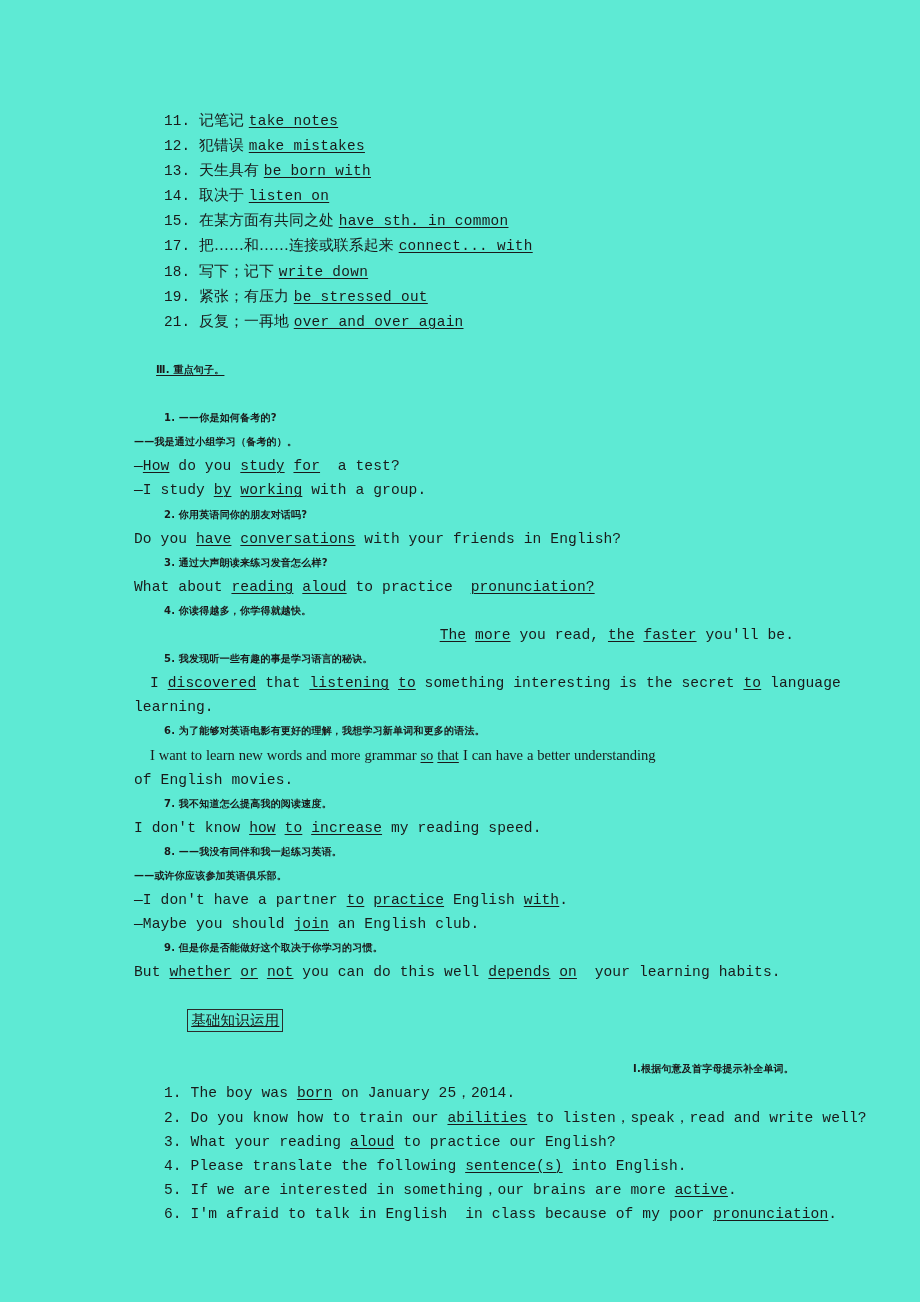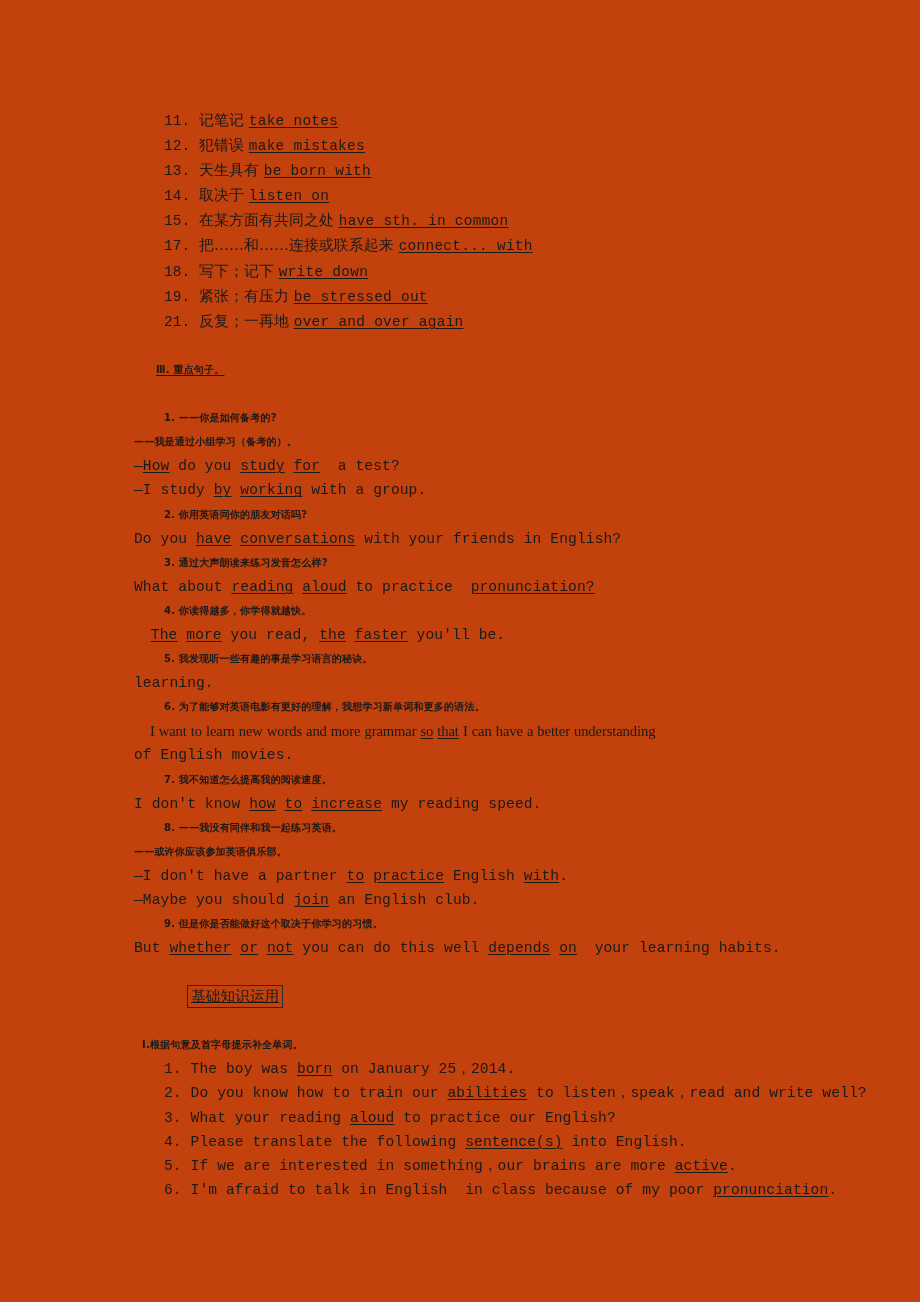--- a/index.html
+++ b/index.html
@@ -15,21 +15,21 @@
     font-family: "Liberation Serif", "DejaVu Serif", serif;
     color: #1a1a1a;
     overflow: hidden;
   }
   .page {
     position: absolute;
     left: 0;
     top: 0;
     width: 920px;
     height: 1302px;
-    background: #c2410c;
+    background: #5eead4;
   }
   .content {
     position: absolute;
     left: 134px;
     top: 108px;
     width: 660px;
   }
 
   
   .line {
@@ -60,21 +60,21 @@
     font-family: "Liberation Mono", "DejaVu Sans Mono", monospace;
     font-size: 14.4px;
   }
   u, .u {
     text-decoration: underline;
     text-underline-offset: 2px;
     text-decoration-thickness: 1px;
   }
   .ind1 { padding-left: 30px; }   
   .ind0 { padding-left: 0px; }    
-  .ind-sp { padding-left: 8px; }  
+  .ind-sp { padding-left: 8px; text-align: right; }  
   .ind-half { padding-left: 16px; }
 
   
   .cond {
     font-family: "Liberation Serif", "DejaVu Serif", serif;
     font-size: 14.6px;
     letter-spacing: -0.1px;
     word-spacing: 0.5px;
   }
 
@@ -122,20 +122,21 @@
         <div class="line cn ind0">——我是通过小组学习（备考的）。</div>
         <div class="line ind0"><span>—</span><span class="u">How</span><span> do you </span><span class="u">study</span><span> </span><span class="u">for</span><span>  a test?</span></div>
         <div class="line ind0"><span>—</span><span>I study </span><span class="u">by</span><span> </span><span class="u">working</span><span> with a group.</span></div>
         <div class="line cn ind1">2. 你用英语同你的朋友对话吗?</div>
         <div class="line ind0"><span>Do you </span><span class="u">have</span><span> </span><span class="u">conversations</span><span> with your friends in English?</span></div>
         <div class="line cn ind1">3. 通过大声朗读来练习发音怎么样?</div>
         <div class="line ind0"><span>What about </span><span class="u">reading</span><span> </span><span class="u">aloud</span><span> to practice  </span><span class="u">pronunciation?</span></div>
         <div class="line cn ind1">4. 你读得越多，你学得就越快。</div>
         <div class="line ind-sp"><span> </span><span class="u">The</span><span> </span><span class="u">more</span><span> you read, </span><span class="u">the</span><span> </span><span class="u">faster</span><span> you'll be.</span></div>
         <div class="line cn ind1">5. 我发现听一些有趣的事是学习语言的秘诀。</div>
+        <div class="line ind-half"><span>I </span><span class="u">discovered</span><span> that </span><span class="u">listening</span><span> </span><span class="u">to</span><span> something interesting is the secret </span><span class="u">to</span><span> language</span></div>
         <div class="line ind0">learning.</div>
         <div class="line cn ind1">6. 为了能够对英语电影有更好的理解，我想学习新单词和更多的语法。</div>
         <div class="line cond ind-half"><span>I want to learn new words and more grammar </span><span class="u">so</span><span> </span><span class="u">that</span><span> I can have a better understanding</span></div>
         <div class="line ind0">of English movies.</div>
         <div class="line cn ind1">7. 我不知道怎么提高我的阅读速度。</div>
         <div class="line ind0"><span>I don't know </span><span class="u">how</span><span> </span><span class="u">to</span><span> </span><span class="u">increase</span><span> my reading speed.</span></div>
         <div class="line cn ind1">8. ——我没有同伴和我一起练习英语。</div>
         <div class="line cn ind0">——或许你应该参加英语俱乐部。</div>
         <div class="line ind0"><span>—</span><span>I don't have a partner </span><span class="u">to</span><span> </span><span class="u">practice</span><span> English </span><span class="u">with</span><span>.</span></div>
         <div class="line ind0"><span>—</span><span>Maybe you should </span><span class="u">join</span><span> an English club.</span></div>

